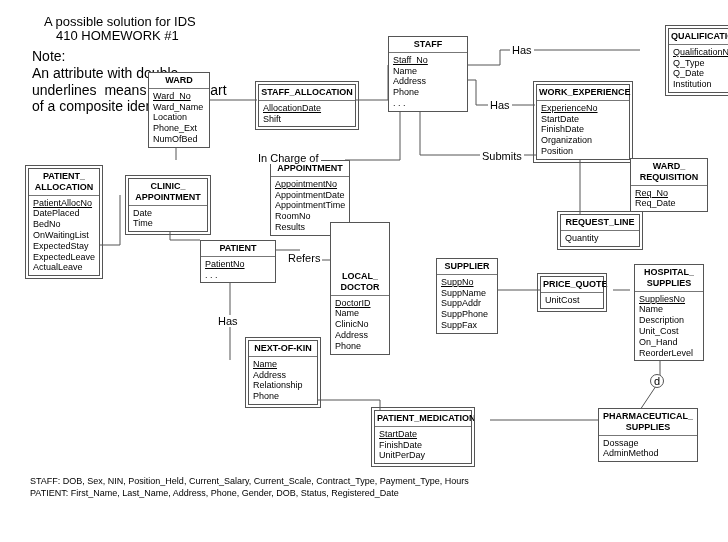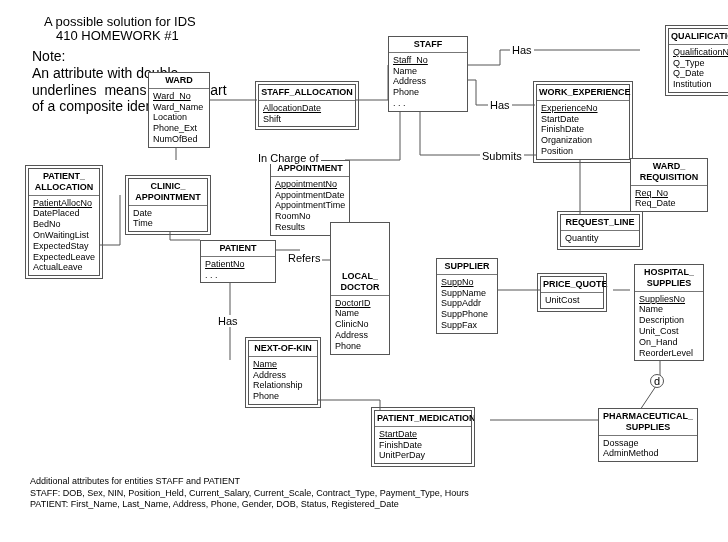--- a/index.html
+++ b/index.html
@@ -269,16 +269,15 @@
 
 <div class="rel-label" style="top:44px; left:510px;">Has</div>
 <div class="rel-label" style="top:99px; left:488px;">Has</div>
 <div class="rel-label" style="top:315px; left:216px;">Has</div>
 <div class="rel-label" style="top:150px; left:480px;">Submits</div>
 <div class="rel-label" style="top:152px; left:256px;">In Charge of</div>
 <div class="rel-label" style="top:252px; left:286px;">Refers</div>
 <div class="rel-label" style="top:374px; left:650px; border:1px solid #555; border-radius:50%; width:14px; height:14px; text-align:center; line-height:12px; padding:0;">d</div>
 
 <div class="footer" style="top:476px; left:30px;">
-  <div>Additional attributes for entities STAFF and PATIENT</div>
   <div>STAFF: DOB, Sex, NIN, Position_Held, Current_Salary, Current_Scale, Contract_Type, Payment_Type, Hours</div>
   <div>PATIENT: First_Name, Last_Name, Address, Phone, Gender, DOB, Status, Registered_Date</div>
 </div>
 
 </body></html>

